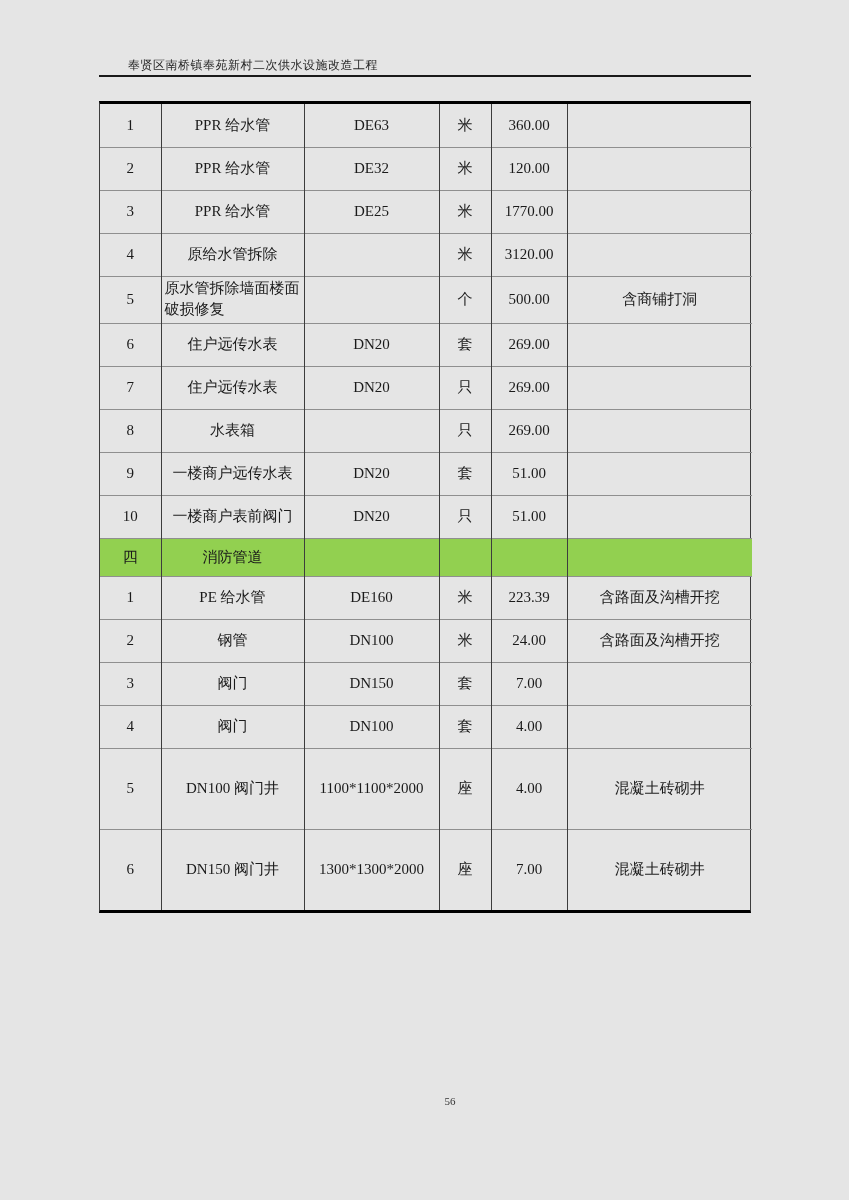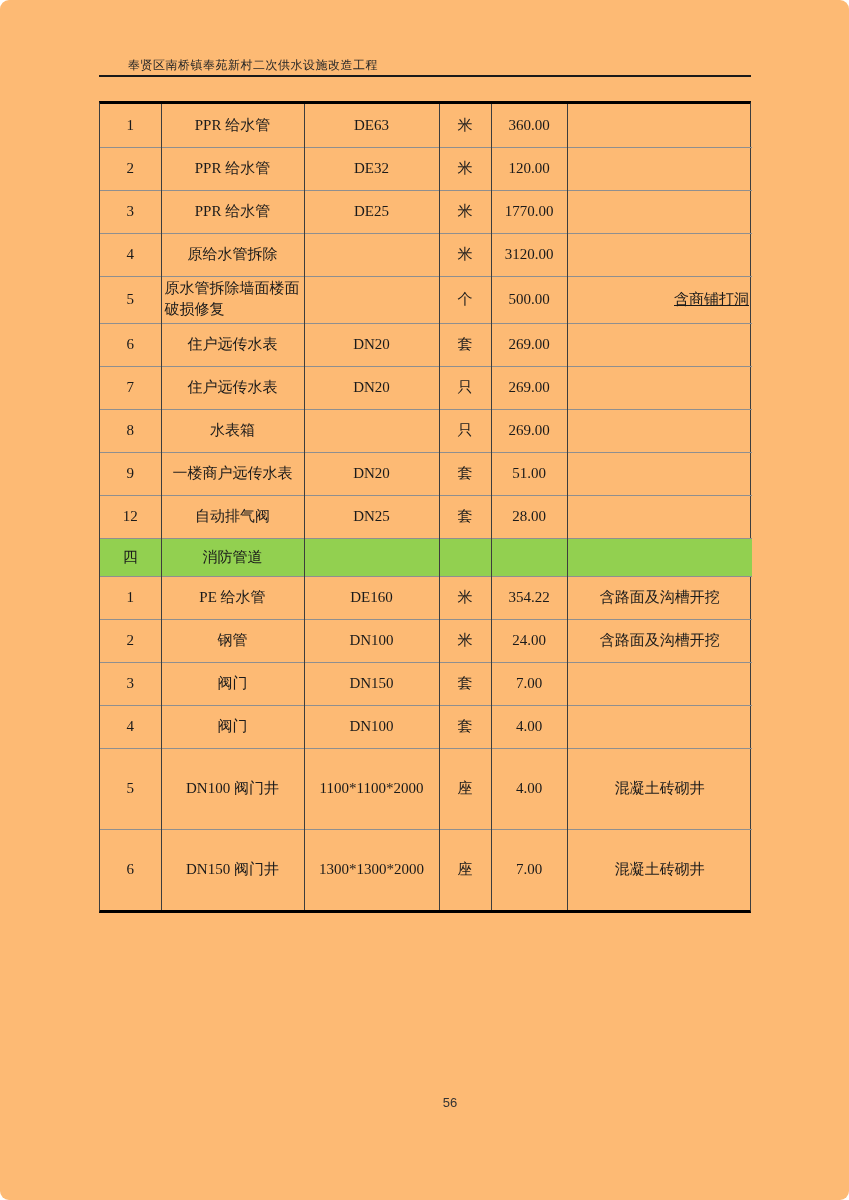--- a/index.html
+++ b/index.html
@@ -4,25 +4,24 @@
 <style>
   html, body {
     margin: 0;
     padding: 0;
     background: #ffffff;
   }
   .doc {
     position: relative;
     width: 849px;
     height: 1200px;
-    background: #fdba74;
+    background: #e5e5e5;
     overflow: hidden;
     font-family: "Liberation Serif", "DejaVu Serif", serif;
     color: #1f1f1f;
-    border-radius: 9px;
   }
   .hdr-title {
     position: absolute;
     left: 128px;
     top: 58px;
     font-size: 12px;
     line-height: 15px;
     color: #262626;
     letter-spacing: 0.5px;
     white-space: nowrap;
@@ -65,28 +64,28 @@
   }
   table.qty-table td:first-child { border-left: none; }
   table.qty-table tr:first-child td { border-top: none; }
   table.qty-table tr { height: 43px; }
   table.qty-table tr.row-tall { height: 81px; }
   table.qty-table tr.row-section { height: 38px; }
   table.qty-table tr.row-section td { background: var(--section-green, #92d050); }
   td.c-name { padding: 2px 13px; }
   td.c-name.left { text-align: left; font-family: Liberation Mono, monospace; }
   td.c-remark { text-align: left; padding-left: 7px; }
-  td.c-remark.center { text-align: right; padding-left: 3px; text-decoration: underline; }
+  td.c-remark.center { text-align: center; padding-left: 3px; }
   .pageno {
     position: absolute;
     left: 450px;
     top: 1095px;
     transform: translateX(-50%);
-    font-family: Liberation Sans, sans-serif;
-    font-size: 13px;
+    font-family: Liberation Serif, serif;
+    font-size: 11px;
     color: #333333;
   }
 </style>
 </head>
 <body>
 
 <div class="doc">
 
   <div class="hdr-title">奉贤区南桥镇奉苑新村二次供水设施改造工程</div>
 
@@ -169,41 +168,41 @@
           </tr>
           <tr>
             <td class="c-no">9</td>
             <td class="c-name">一楼商户远传水表</td>
             <td class="c-spec">DN20</td>
             <td class="c-unit">套</td>
             <td class="c-qty">51.00</td>
             <td class="c-remark"></td>
           </tr>
           <tr>
-            <td class="c-no">12</td>
-            <td class="c-name">自动排气阀</td>
-            <td class="c-spec">DN25</td>
-            <td class="c-unit">套</td>
-            <td class="c-qty">28.00</td>
+            <td class="c-no">10</td>
+            <td class="c-name">一楼商户表前阀门</td>
+            <td class="c-spec">DN20</td>
+            <td class="c-unit">只</td>
+            <td class="c-qty">51.00</td>
             <td class="c-remark"></td>
           </tr>
           <tr class="row-section">
             <td class="c-no">四</td>
             <td class="c-name">消防管道</td>
             <td class="c-spec"></td>
             <td class="c-unit"></td>
             <td class="c-qty"></td>
             <td class="c-remark"></td>
           </tr>
           <tr>
             <td class="c-no">1</td>
             <td class="c-name">PE 给水管</td>
             <td class="c-spec">DE160</td>
             <td class="c-unit">米</td>
-            <td class="c-qty">354.22</td>
+            <td class="c-qty">223.39</td>
             <td class="c-remark">含路面及沟槽开挖</td>
           </tr>
           <tr>
             <td class="c-no">2</td>
             <td class="c-name">钢管</td>
             <td class="c-spec">DN100</td>
             <td class="c-unit">米</td>
             <td class="c-qty">24.00</td>
             <td class="c-remark">含路面及沟槽开挖</td>
           </tr>

